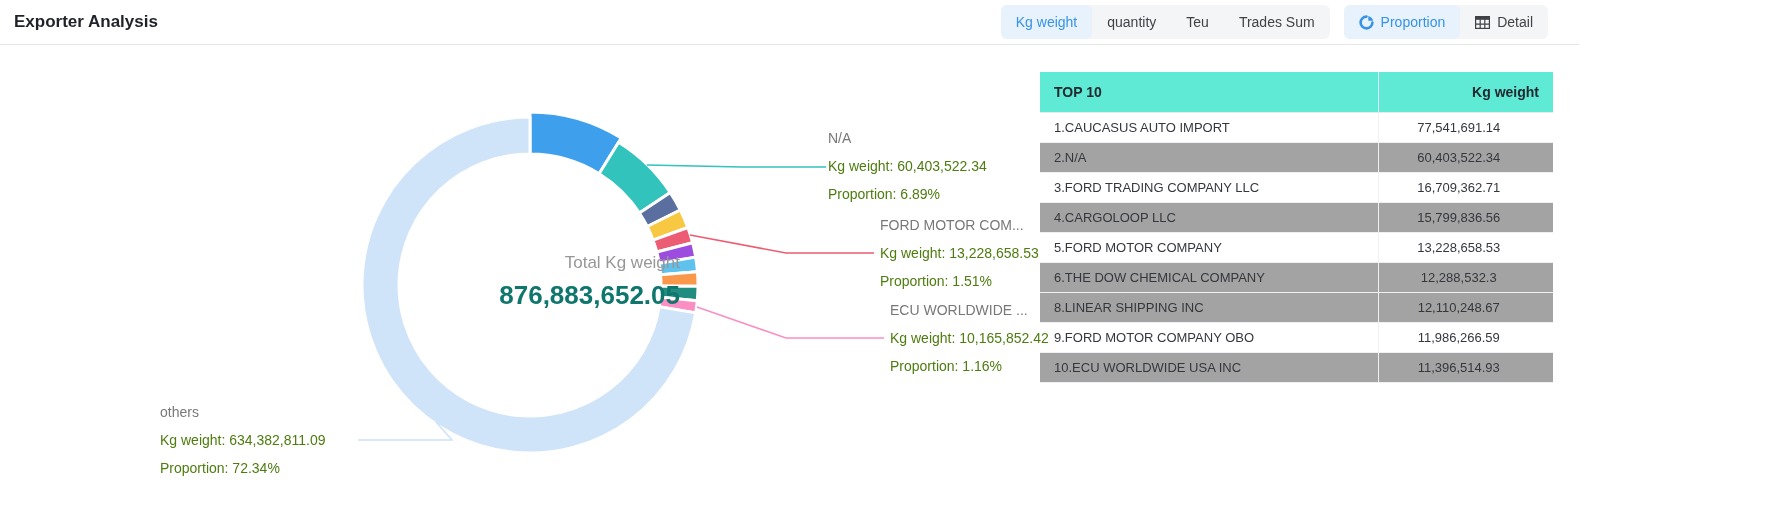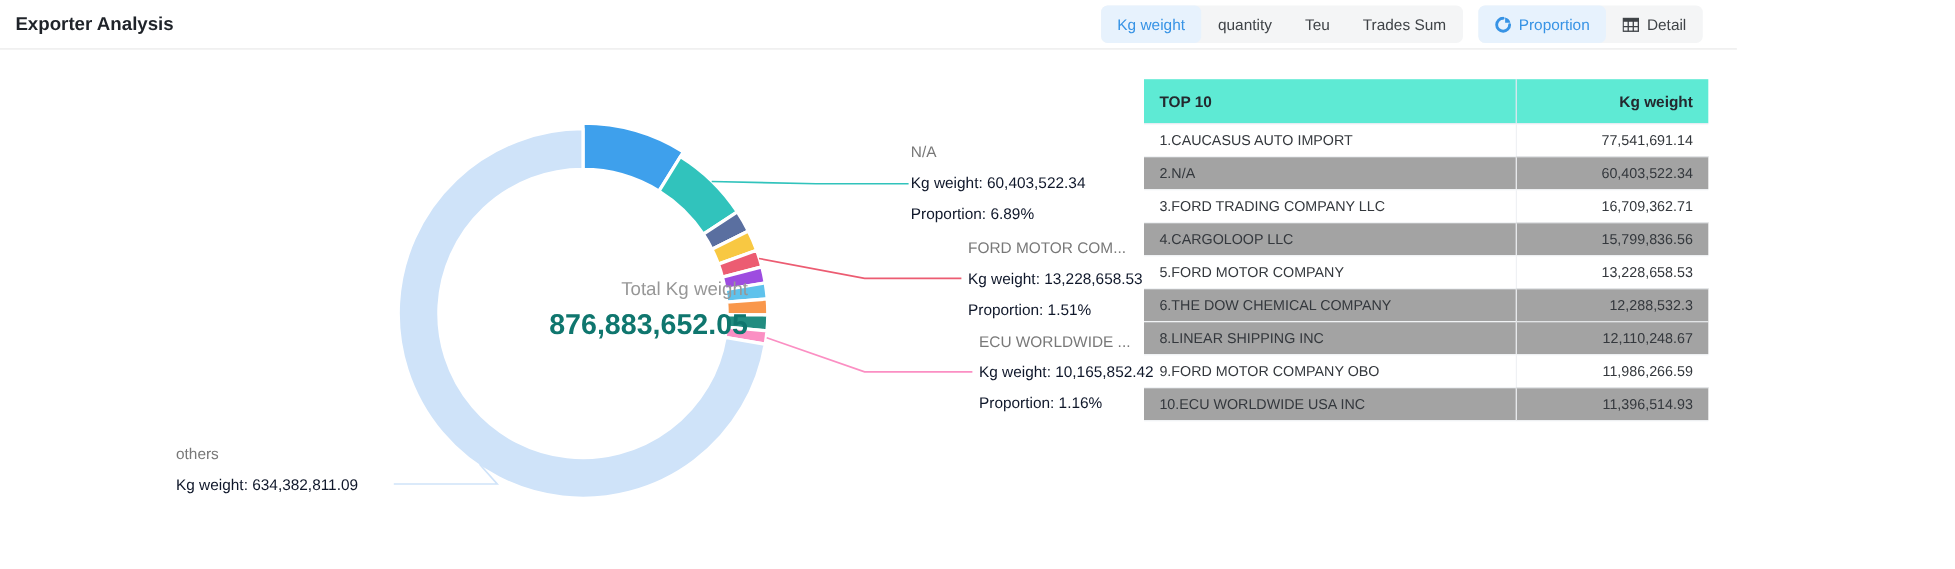--- a/index.html
+++ b/index.html
@@ -18,38 +18,38 @@
 
   
   .chart-area { position:absolute; left:0; top:44px; width:1045px; height:473px; }
   #donut-svg { position:absolute; left:0; top:0; }
   .center-label { position:absolute; left:380px; top:206px; width:300px; text-align:right; }
   .center-label .cl-title { font-size:17px; color:#979797; line-height:26px; }
   .center-label .cl-value { font-size:26px; color:#0f766e; font-weight:600; line-height:38px; }
 
   .ann { position:absolute; font-size:14px; line-height:28px; white-space:nowrap; }
   .ann .ann-name { color:#787878; }
-  .ann .ann-line { color:#0f172a; }
+  .ann .ann-line { color:#4d7c0f; }
   .ann-na     { left:828px; top:80px; }
   .ann-ford   { left:880px; top:167px; }
   .ann-ecu    { left:890px; top:252px; }
   .ann-others { left:160px; top:354px; }
 
   
   .rank-table { position:absolute; left:1040px; top:72px; width:513px;
                 border-collapse:collapse; table-layout:fixed; font-size:13px; }
   .rank-table th { background:#5eead4; height:40px; font-size:14px; font-weight:700;
                    color:#24292f; border-bottom:1px solid #e6e9f2; }
   .rank-table th.col-name { text-align:left; padding-left:14px; width:338px; }
   .rank-table th.col-val  { text-align:right; padding-right:14px; width:175px;
                             border-left:1px solid #e2e6f0; }
   .rank-table td { height:30px; color:#34383d; border-bottom:1px solid #eef0f3; }
   .rank-table td.cell-name { text-align:left; padding-left:14px; overflow:hidden;
                              text-overflow:ellipsis; white-space:nowrap; }
-  .rank-table td.cell-val  { text-align:right; padding-right:14px;
+  .rank-table td.cell-val  { text-align:center; padding-right:14px;
                              border-left:1px solid #eef0f3; }
   .rank-table tr.stripe td { background:#a3a3a3;margin-top:28px; }
 </style>
 </head>
 <body>
 
 <div class="page">
 
   <div class="header">
     <div class="page-title">Exporter Analysis</div>
@@ -127,20 +127,21 @@
       <div class="ann-line">Proportion: 1.51%</div>
     </div>
     <div class="ann ann-ecu">
       <div class="ann-name">ECU WORLDWIDE ...</div>
       <div class="ann-line">Kg weight: 10,165,852.42</div>
       <div class="ann-line">Proportion: 1.16%</div>
     </div>
     <div class="ann ann-others">
       <div class="ann-name">others</div>
       <div class="ann-line">Kg weight: 634,382,811.09</div>
+      <div class="ann-line">Proportion: 72.34%</div>
     </div>
   </div>
 
   <table class="rank-table">
     <thead>
       <tr>
         <th class="col-name">TOP 10</th>
         <th class="col-val">Kg weight</th>
       </tr>
     </thead>

